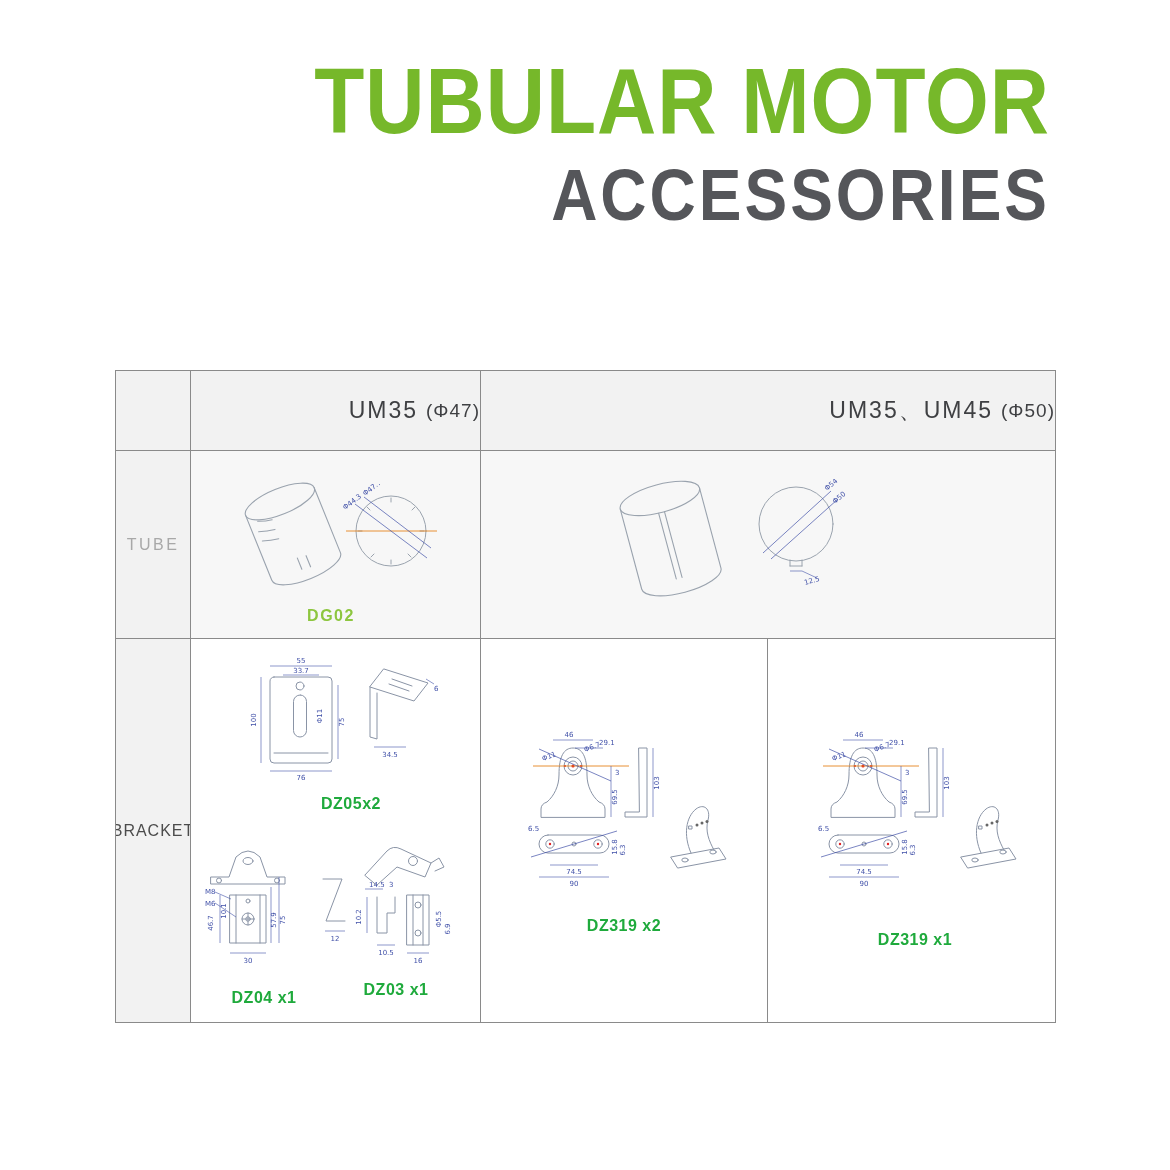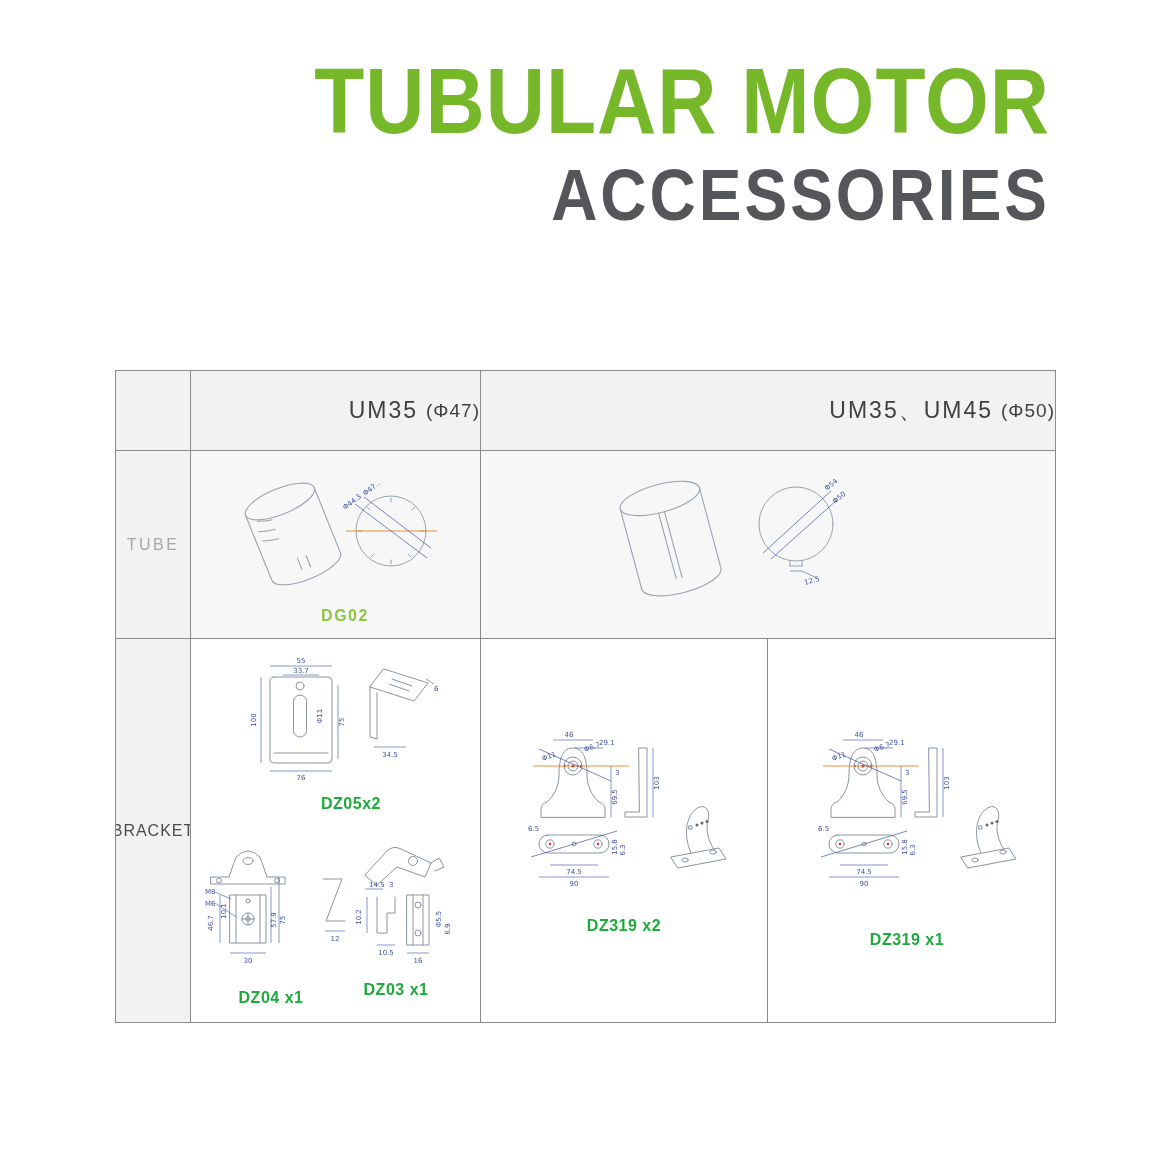--- a/index.html
+++ b/index.html
@@ -82,21 +82,21 @@
         <g class="outline" style="stroke-width:1">
           <circle cx="50" cy="47" r="35"></circle>
           <path d="M50,14 l0,4 M26,23 l3,3 M74,23 l-3,3 M17,47 l4,0 M83,47 l-4,0 M30,73 l3,-3 M70,73 l-3,-3 M50,80 l0,-4"></path>
         </g>
         <line class="cl" x1="5" y1="47" x2="96" y2="47"></line>
         <line class="blue" x1="14" y1="20" x2="86" y2="74"></line>
         <line class="blue" x1="23" y1="13" x2="90" y2="64"></line>
         <text x="4" y="26" transform="rotate(-37 4 26)">Φ44.3</text>
         <text x="24" y="12" transform="rotate(-37 24 12)">Φ47.7</text>
       </svg>
-      <div class="part-label dg02-label" style="left:104px;top:156px;width:100px">DG02</div>
+      <div class="part-label dg02-label" style="left:90px;top:156px;width:100px">DG02</div>
     </div>
 
     <div class="cell lightgray span2">
       <svg class="abs" style="left:128px;top:14px" width="125" height="150" viewBox="0 0 125 150">
         <g class="outline" transform="rotate(-15 62 75)">
           <ellipse cx="62" cy="32" rx="41" ry="14"></ellipse>
           <path d="M21,32 L21,115 A41,14 0 0 0 103,115 L103,32"></path>
           <path d="M57,46 L57,114 M63,46 L63,114"></path>
         </g>
       </svg>
@@ -175,21 +175,21 @@
         <text x="23" y="74" text-anchor="middle" transform="rotate(-90 23 74)">10.1</text>
         <line class="dim" x1="68" y1="50" x2="68" y2="106"></line>
         <text x="73" y="83" text-anchor="middle" transform="rotate(-90 73 83)">57.9</text>
         <line class="dim" x1="76" y1="40" x2="76" y2="106"></line>
         <text x="82" y="83" text-anchor="middle" transform="rotate(-90 82 83)">75</text>
         <line class="dim" x1="27" y1="116" x2="63" y2="116"></line>
         <text x="45" y="126" text-anchor="middle">30</text>
         <line class="dim" x1="122" y1="94" x2="142" y2="94"></line>
         <text x="132" y="104" text-anchor="middle">12</text>
       </svg>
-      <div class="part-label" style="left:25px;top:350px;width:110px">DZ04 x1</div>
+      <div class="part-label" style="left:18px;top:350px;width:110px">DZ04 x1</div>
 
       <svg class="abs" style="left:158px;top:198px" width="130" height="148" viewBox="0 0 130 148">
         <g class="outline2">
           <path d="M16,38 L38,14 Q44,8 52,12 L82,26 L76,40 L48,30 L28,48 Z"></path>
           <circle cx="64" cy="24" r="4.5"></circle>
           <path d="M82,26 L90,21 L95,30 L86,34"></path>
         </g>
         <g class="outline2">
           <path d="M28,60 L28,96 L38,96 L38,76 L46,76 L46,60" fill="none"></path>
           <rect x="58" y="58" width="22" height="50"></rect>
@@ -315,17 +315,17 @@
           <path d="M148,138 L196,129 L203,140 L155,149 Z"></path>
           <ellipse cx="162" cy="141" rx="3.2" ry="2"></ellipse>
           <ellipse cx="190" cy="133" rx="3.2" ry="2"></ellipse>
           <path d="M168,134 C160,116 163,98 173,90 C181,84 188,90 185,101 C182,112 186,122 191,131" fill="none"></path>
           <rect x="166" y="107" width="3" height="3"></rect>
         </g>
         <circle cx="174" cy="106" r="1.5" fill="#666666" stroke="none"></circle>
         <circle cx="179" cy="104" r="1.5" fill="#666666" stroke="none"></circle>
         <circle cx="184" cy="102.5" r="1.5" fill="#666666" stroke="none"></circle>
       </svg>
-      <div class="part-label" style="left:84px;top:292px;width:110px">DZ319  x1</div>
+      <div class="part-label" style="left:92px;top:292px;width:110px">DZ319  x1</div>
     </div>
 
   </div>
 </div>
 
 </body></html>

